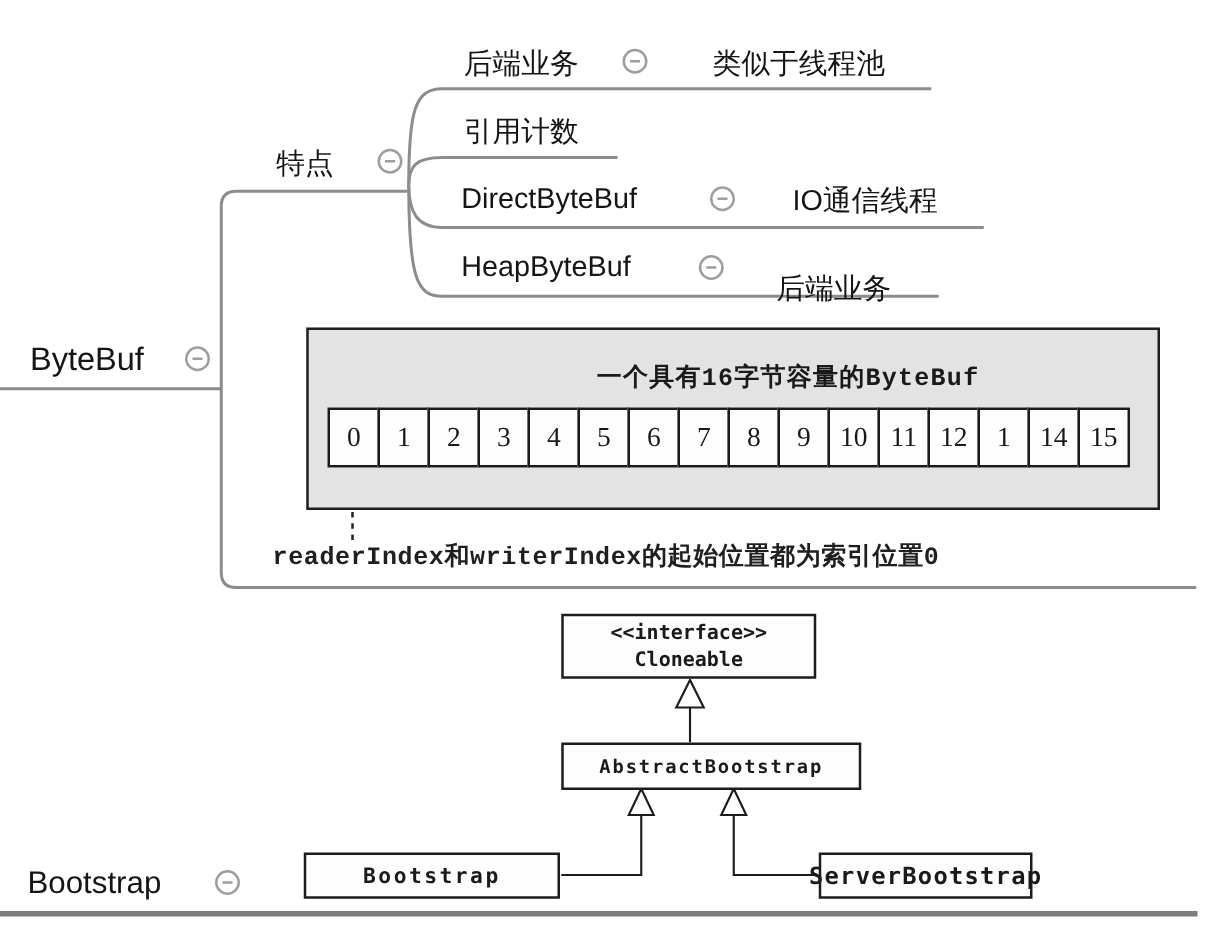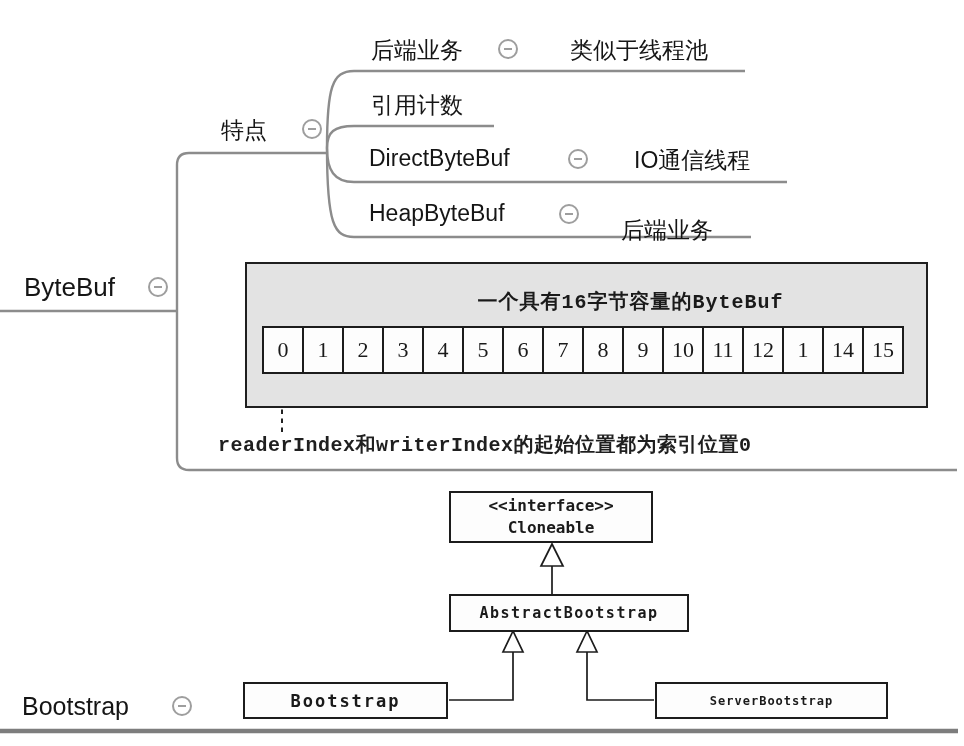--- a/index.html
+++ b/index.html
@@ -45,21 +45,21 @@
   .uml-box{
     position:absolute;background:#fdfdfd;border:2px solid #1c1c1c;box-sizing:border-box;
     font-family:"DejaVu Sans Mono","Liberation Mono",monospace;color:#1a1a1a;
     display:flex;flex-direction:column;align-items:center;justify-content:center;
     white-space:nowrap;
     font-weight:bold;
   }
   #uml-cloneable{left:449px;top:491px;width:204px;height:52px;font-size:16px;line-height:22px;}
   #uml-abstract{left:449px;top:594px;width:240px;height:38px;font-size:15px;letter-spacing:1.5px;}
   #uml-bootstrap{left:243px;top:682px;width:205px;height:37px;font-size:17px;letter-spacing:2px;}
-  #uml-server{left:655px;top:682px;width:233px;height:37px;font-size:12px;letter-spacing:1px;}
+  #uml-server{left:655px;top:682px;width:171px;height:37px;font-size:19px;letter-spacing:1px;}
 </style>
 </head>
 <body>
 
 <div id="stage">
 
   <svg class="layer" viewBox="0 0 964 746">
     <g stroke="#8c8c8c" stroke-width="2.4" fill="none">
 
       <path d="M0,311 H177"></path>

